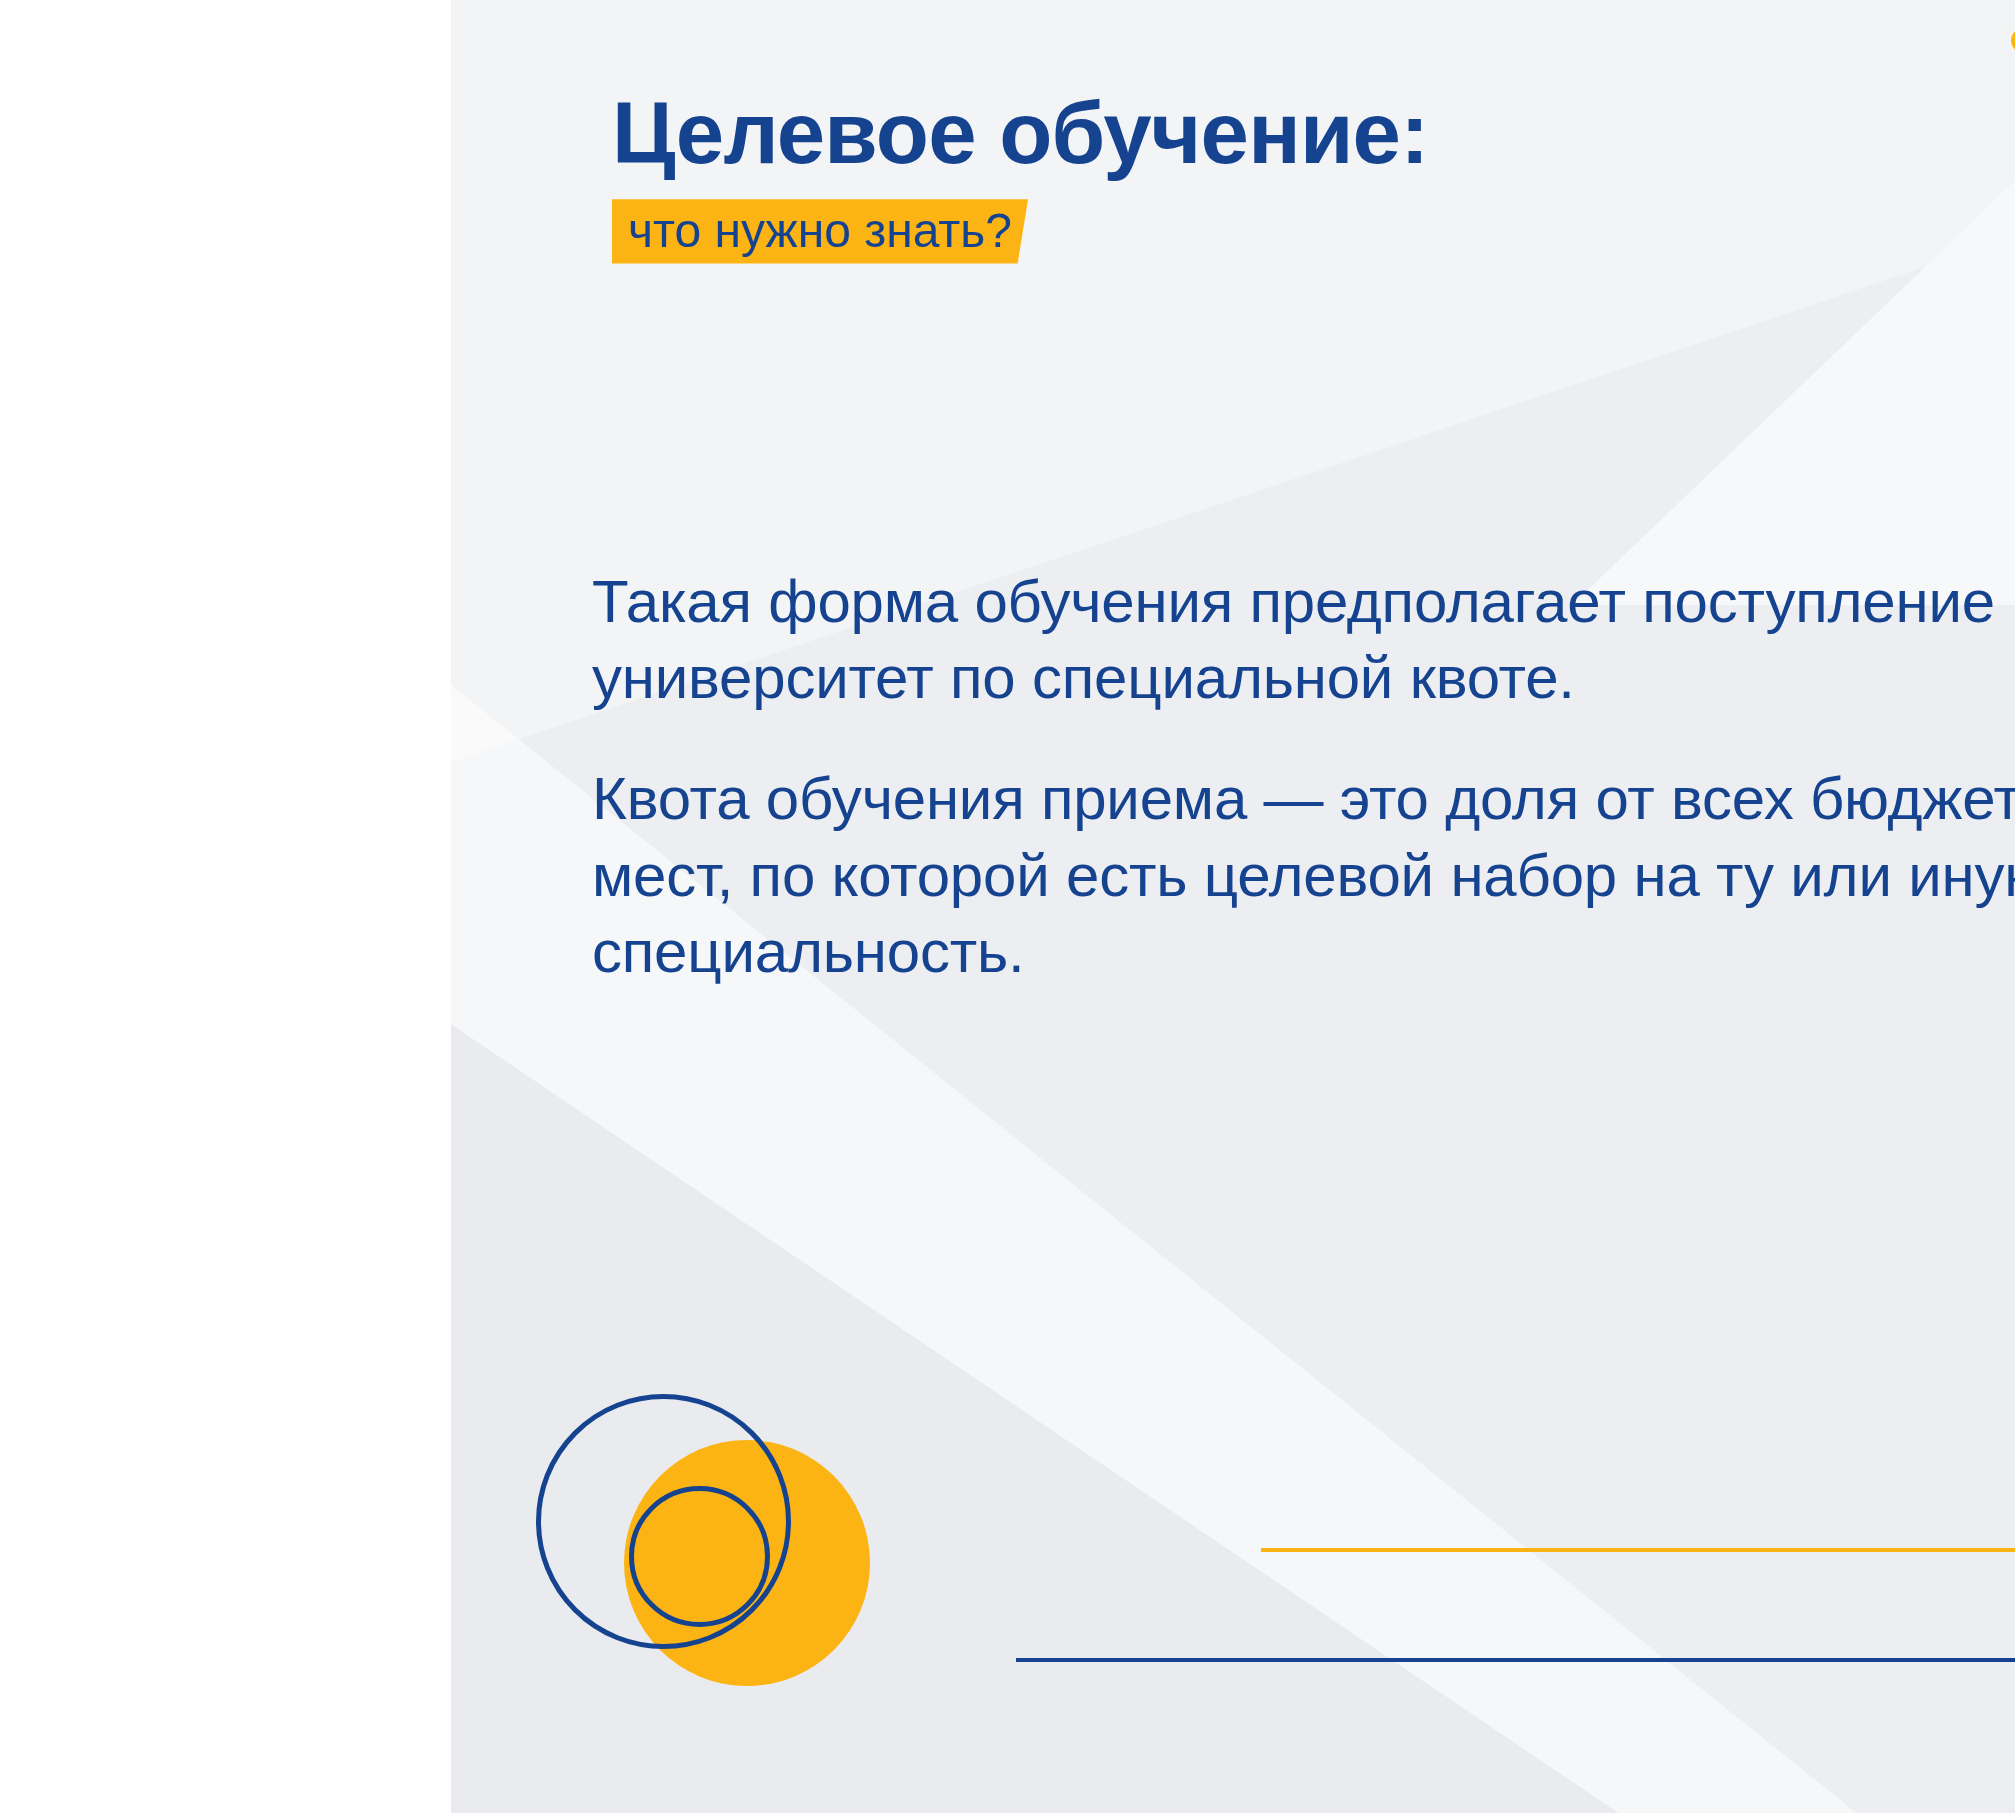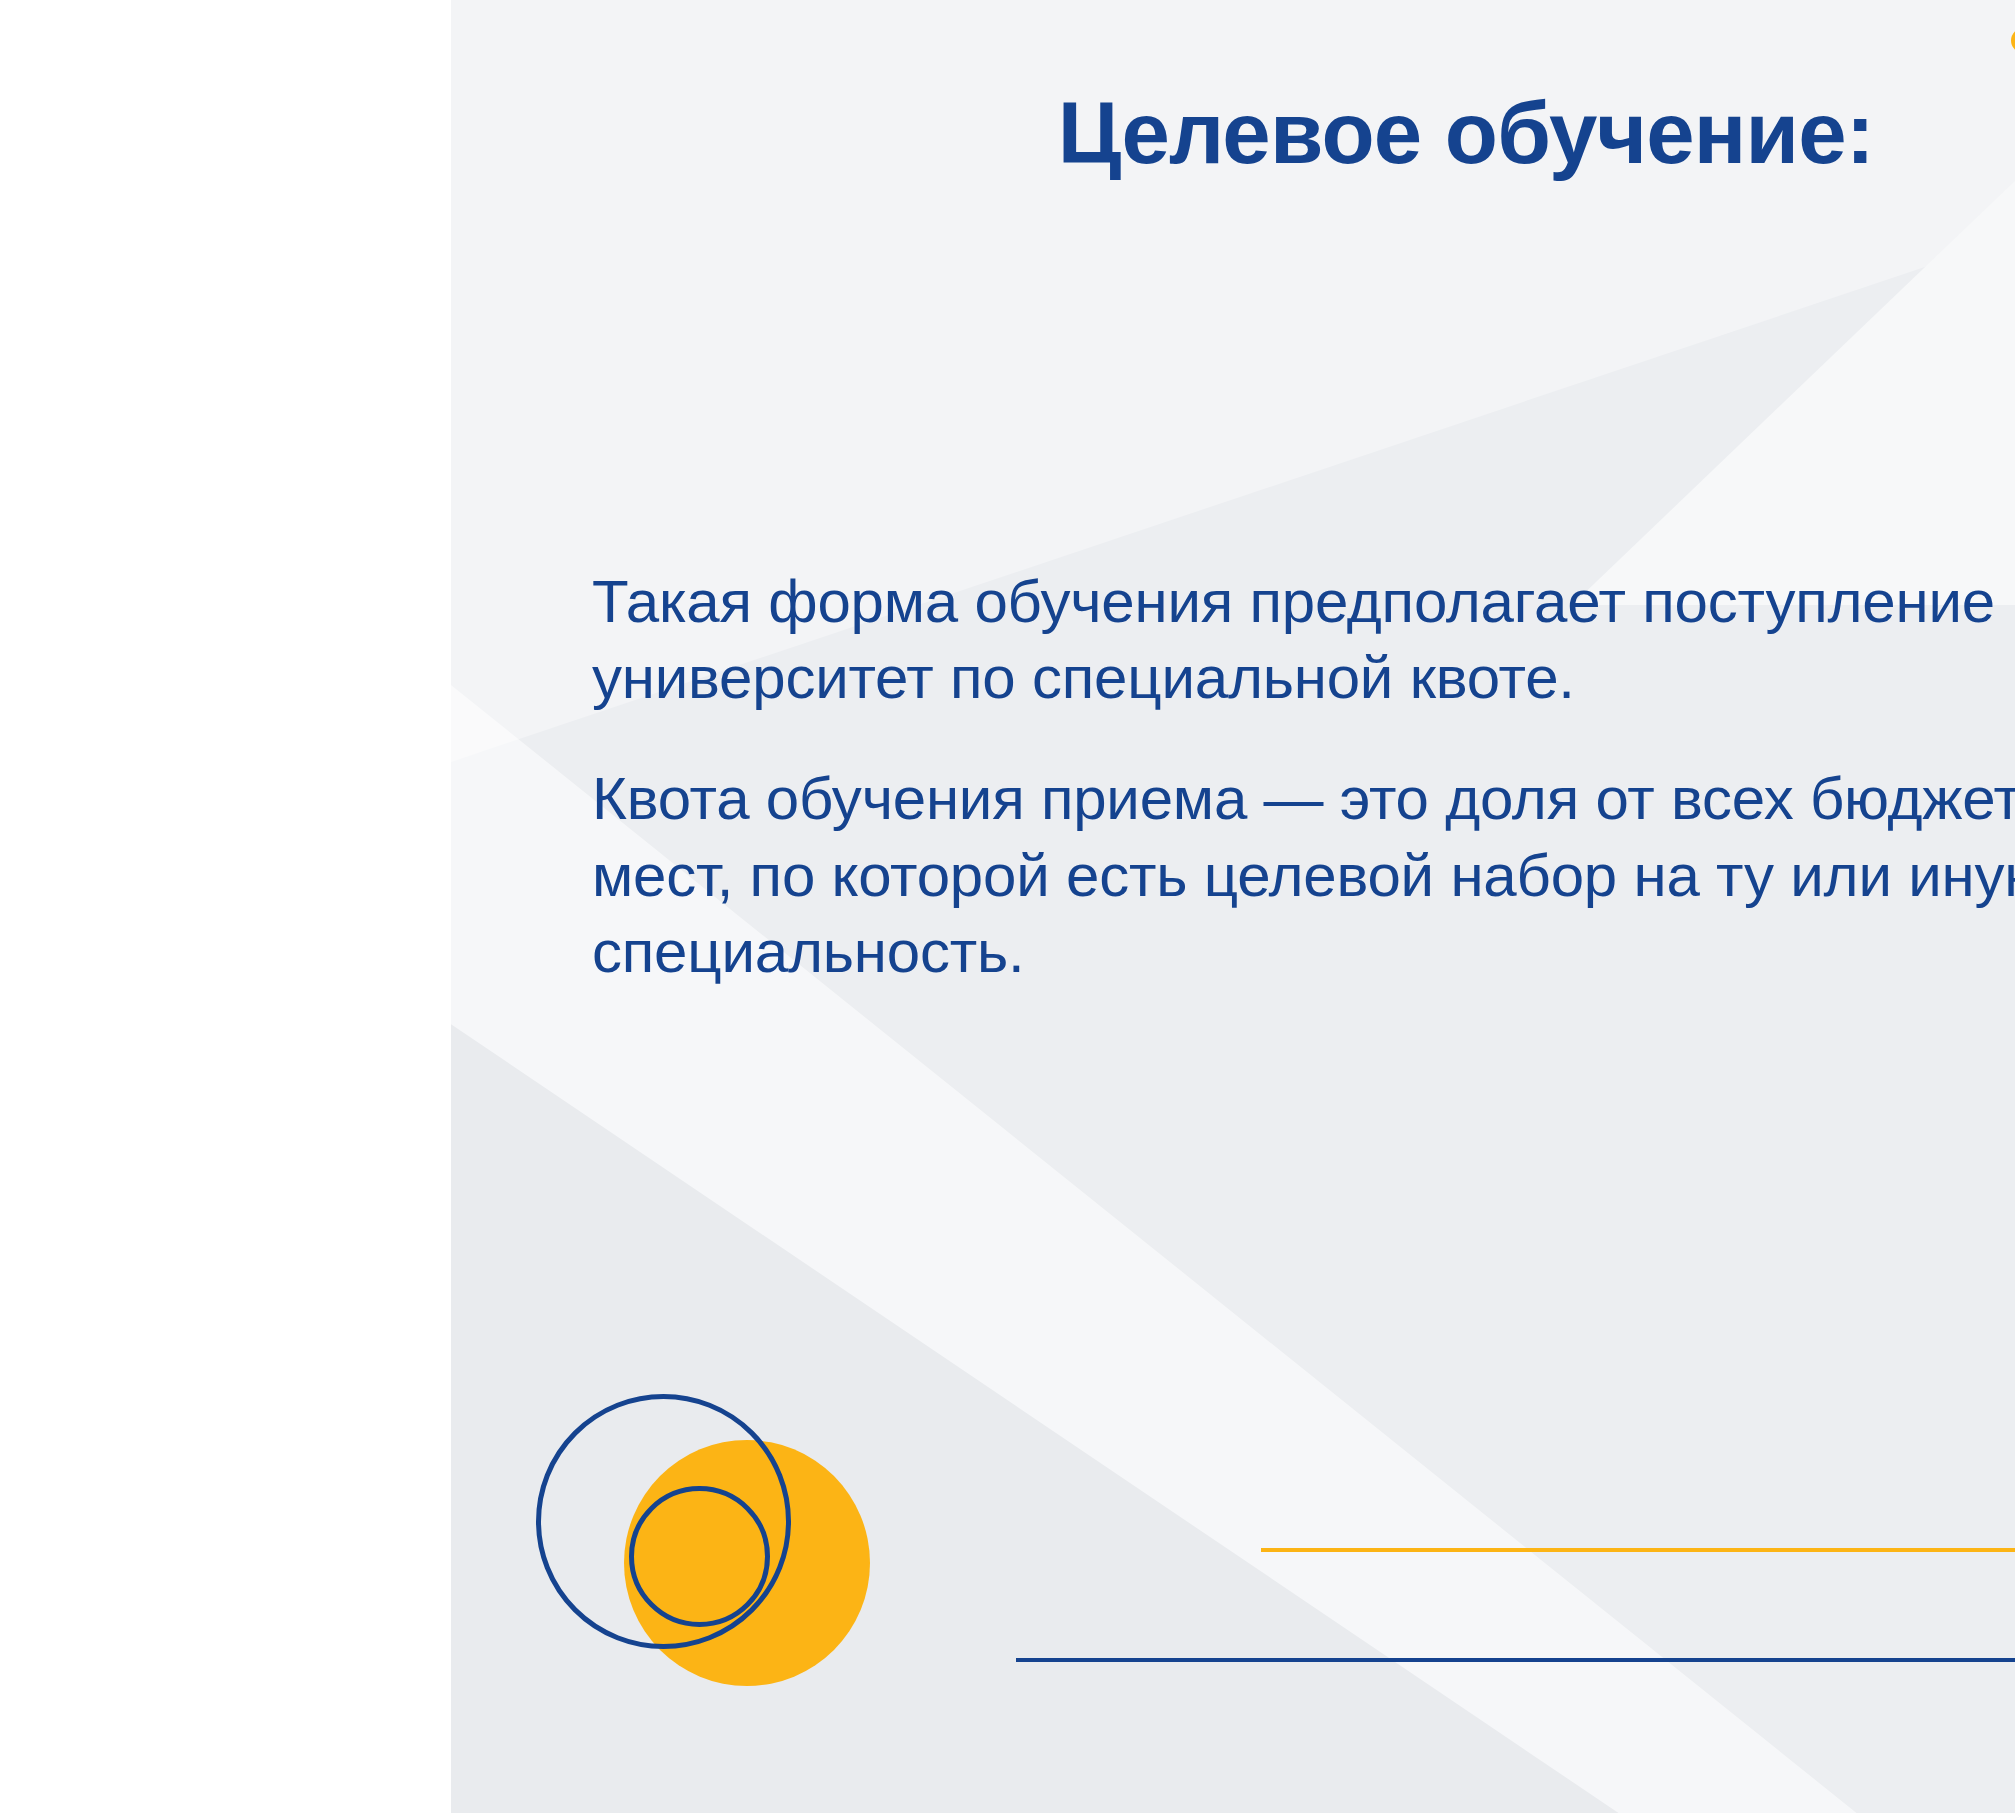--- a/index.html
+++ b/index.html
@@ -68,24 +68,23 @@
     top: 717px;
     width: 1169px;
     height: 1097px;
     background: #e9ebee;
     clip-path: polygon(0% 28%, 100% 100%, 0% 100%);
   }
 
   
   .title-block {
     position: absolute;
-    left: 584px;
+    left: 612px;
     top: 87px;
     width: 1290px;
-    text-align: right;
   }
   .main-title {
     font-size: 87px;
     font-weight: bold;
     color: #15438f;
     letter-spacing: -0.8px;
     line-height: 1.05;
     white-space: nowrap;
   }
   .subtitle-wrap {
@@ -205,20 +204,23 @@
     <div class="panel-diag-white"></div>
     <div class="panel-soft-2"></div>
   </div>
 
   <div class="dots">
       <div class="dot" style="left: 258px; top: 44px; width: 25px; height: 25px; background: rgb(252, 180, 21);"></div>
     </div>
 
   <div class="title-block">
     <div class="main-title">Целевое обучение:</div>
+    <div class="subtitle-wrap">
+      <span class="subtitle-highlight">что нужно знать?</span>
+    </div>
   </div>
 
   <div class="body-block">
     <div class="para first"><span>Такая форма обучения предполагает поступление в университет по специальной </span><b>квоте</b><span>.</span></div>
     <div class="para second"><b>Квота обучения приема</b><span> — это доля от всех бюджетных мест, по которой есть целевой набор на ту или иную специальность.</span></div>
   </div>
 
   <div class="circles">
     <div class="circle-filled"></div>
     <div class="circle-outline-big"></div>

